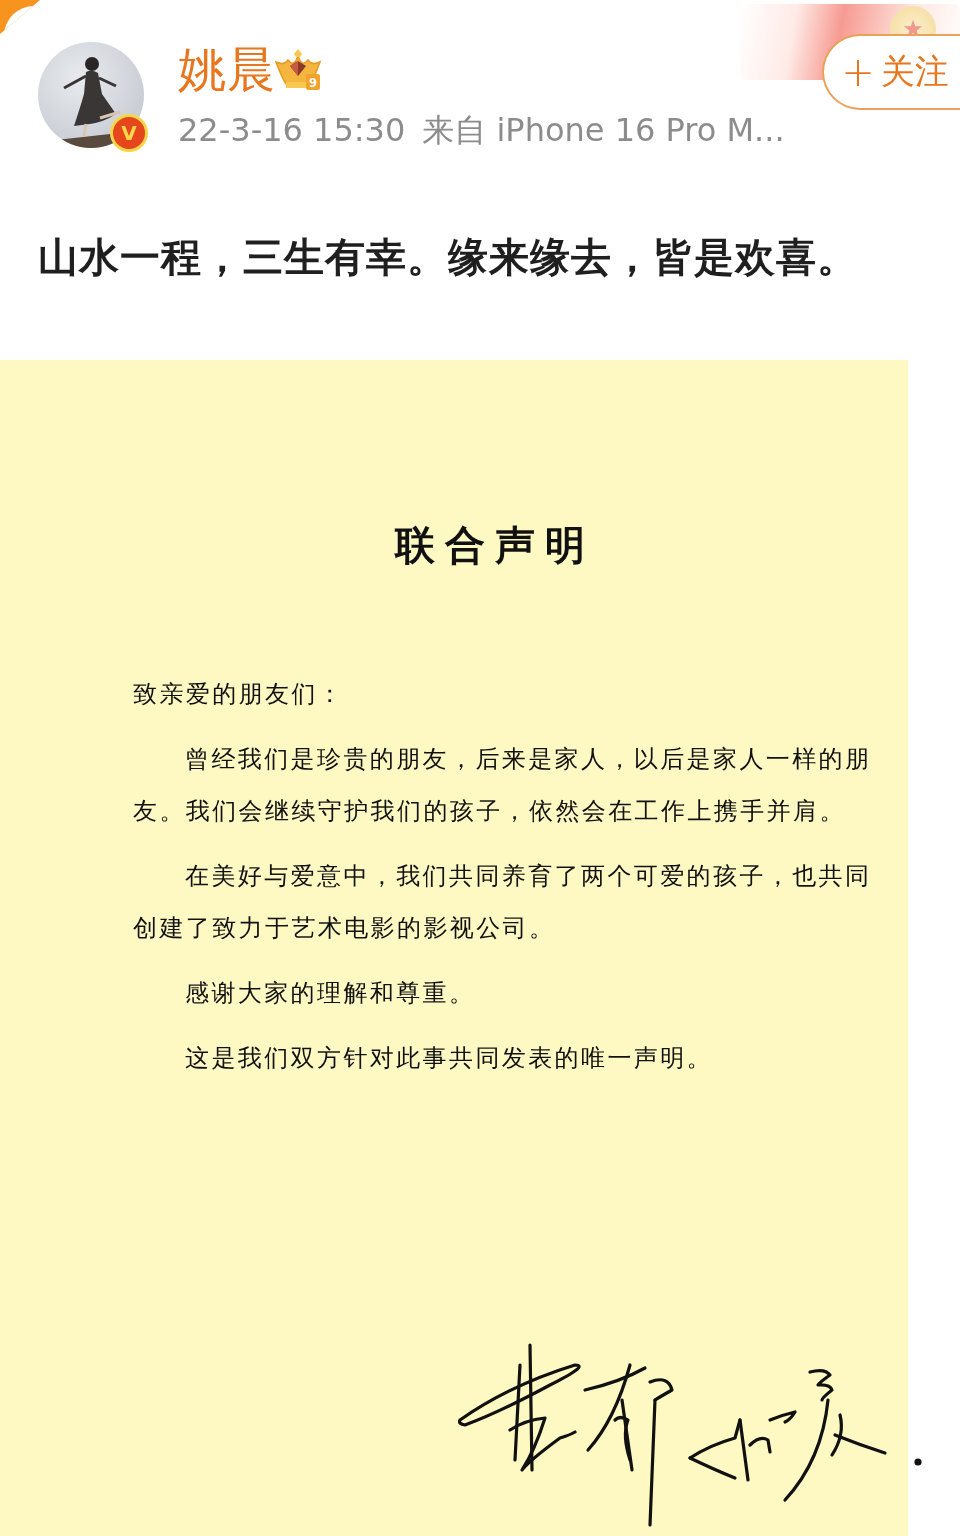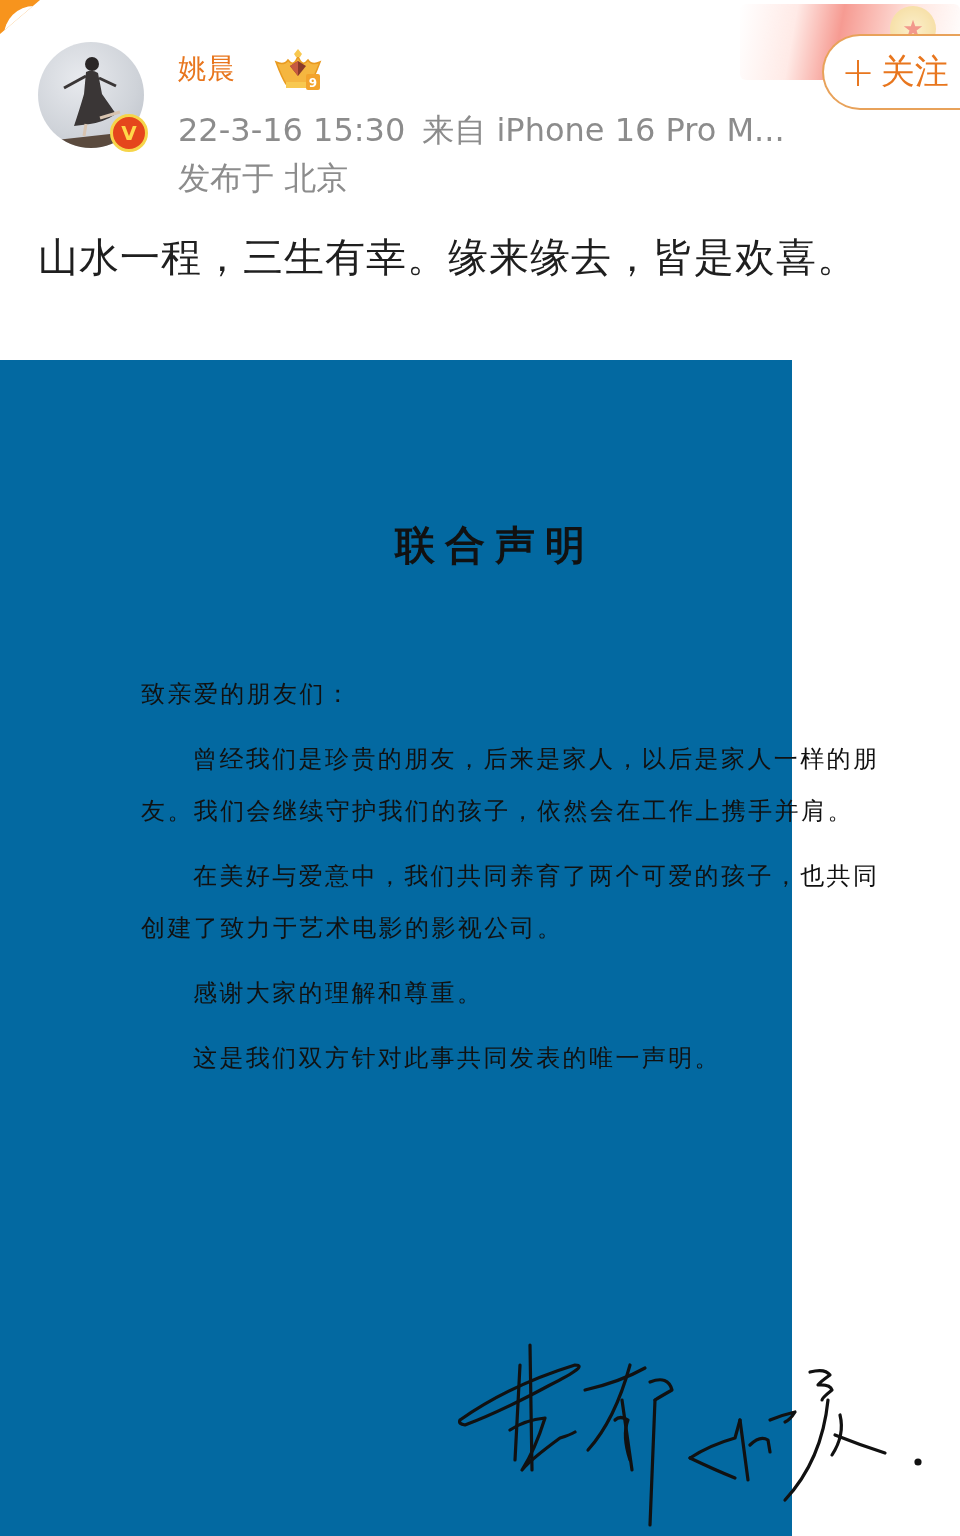--- a/index.html
+++ b/index.html
@@ -25,21 +25,21 @@
     position: relative;
   }
   .avatar svg { position: absolute; left: 0; top: 0; }
   .verified-badge {
     position: absolute; left: 72px; top: 72px; width: 38px; height: 38px; border-radius: 50%;
     background: #e5461c; border: 3px solid #f6d54a;
     display: flex; align-items: center; justify-content: center;
     color: #ffd84a; font-weight: bold; font-size: 20px; font-family: "DejaVu Sans", sans-serif;
   }
   .username {
-    position: absolute; left: 178px; top: 44px; font-size: 28px; color: #e8761e;
+    position: absolute; left: 178px; top: 44px; font-size: 48px; color: #e8761e;
     font-family: "DejaVu Sans", sans-serif; letter-spacing: 1px; line-height: 50px;
   }
   .level-badge { position: absolute; left: 272px; top: 48px; width: 52px; height: 44px; }
   .meta-line {
     position: absolute; left: 178px; top: 108px; font-size: 32px; color: #8c8c8c;
     font-family: "DejaVu Sans", sans-serif; line-height: 44px; white-space: nowrap;
   }
   .meta-line .source { margin-left: 17px; }
   .location-line {
     position: absolute; left: 178px; top: 156px; font-size: 32px; color: #8c8c8c;
@@ -59,34 +59,34 @@
     position: absolute; left: 822px; top: 34px; width: 138px; height: 76px;
     border: 2px solid #e8a25a; border-radius: 40px 0 0 40px; border-right: none;
     background: #fff; color: #e8761e; font-size: 34px;
     display: flex; align-items: center; justify-content: center; padding-left: 6px; gap: 2px;
   }
   .follow-button .plus { font-size: 40px; font-weight: 300; margin-right: 4px; }
 
   
   .caption {
     position: absolute; left: 38px; top: 226px; width: 900px;
-    font-size: 40px; line-height: 62px; color: #1f1f1f; letter-spacing: 1px;
+    font-size: 40px; line-height: 62px; color: #1f1f1f; letter-spacing: 1px; font-weight: bold;
   }
   .caption .line2 { margin-left: -10px; }
 
   
   .statement {
-    position: absolute; left: 0; top: 360px; width: 792px; height: 1176px; background: #0369a1;
+    position: absolute; left: 0; top: 360px; width: 908px; height: 1176px; background: #fef9c3;
     font-family: "DejaVu Serif", "Liberation Serif", serif; color: #111;
   }
   .statement-title {
     position: absolute; left: 0; width: 990px; top: 158px; text-align: center;
     font-size: 40px; font-weight: bold; letter-spacing: 10px;
   }
-  .statement-body { position: absolute; left: 133px; top: 308px; width: 740px; font-size: 24px; letter-spacing: 2.4px; margin-left: 8px; }
+  .statement-body { position: absolute; left: 133px; top: 308px; width: 740px; font-size: 24px; letter-spacing: 2.4px; }
   .statement-body p { line-height: 52px; margin-bottom: 13px; }
   .statement-body .salutation { margin-bottom: 13px; }
   .statement-body .indent { text-indent: 52px; }
   .signature { position: absolute; left: 450px; top: 960px; width: 480px; height: 210px; }
 </style>
 </head>
 <body>
 
 <div class="corner-accent"></div>
 
@@ -116,21 +116,20 @@
       <path d="M18 18 L26 13 L26 28 Z" fill="#c75a40"></path>
       <rect x="14" y="34" width="24" height="6" fill="#f8c850"></rect>
       <rect x="34" y="26" width="14" height="16" rx="2" fill="#f3a32c"></rect>
       <text x="41" y="39" text-anchor="middle" font-size="12" font-weight="bold" fill="#fff" font-family="DejaVu Sans, sans-serif">9</text>
     </svg>
   </div>
 
   <div class="meta-line">
     <span>22-3-16 15:30</span><span class="source">来自 iPhone 16 Pro M...</span>
   </div>
-  <div class="location-line">发布于 北京</div>
 
   <div class="header-decor">
     <div class="star">★</div>
   </div>
 
   <div class="follow-button">
     <span class="plus">+</span>
     <span>关注</span>
   </div>
 </div>

